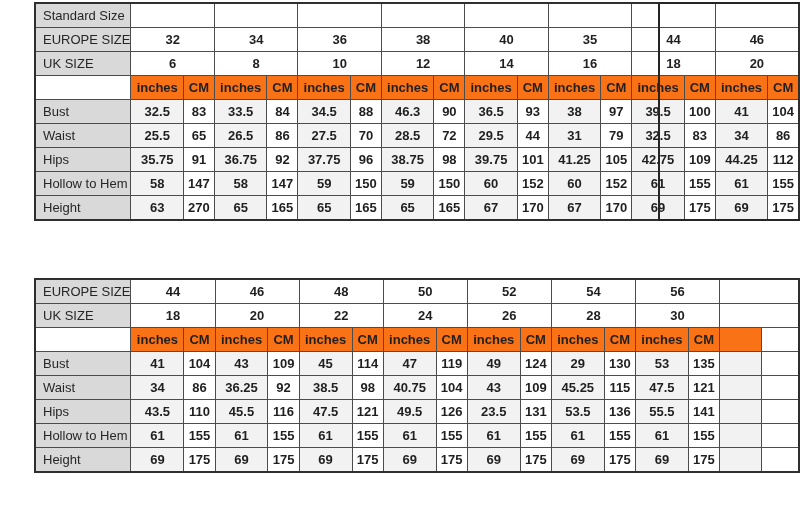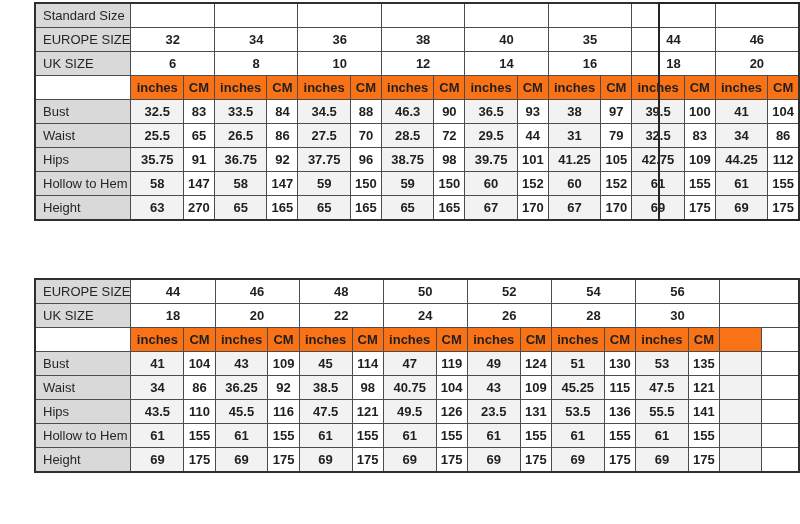--- a/index.html
+++ b/index.html
@@ -276,21 +276,21 @@
           <td class="valI">41</td>
           <td class="valC">104</td>
           <td class="valI">43</td>
           <td class="valC">109</td>
           <td class="valI">45</td>
           <td class="valC">114</td>
           <td class="valI">47</td>
           <td class="valC">119</td>
           <td class="valI">49</td>
           <td class="valC">124</td>
-          <td class="valI">51</td>
+          <td class="valI">29</td>
           <td class="valC">130</td>
           <td class="valI">53</td>
           <td class="valC">135</td>
           <td class="valI"></td>
           <td class="valC"></td>
         </tr>
         <tr>
           <td class="lab">Waist</td>
           <td class="valI">34</td>
           <td class="valC">86</td>

